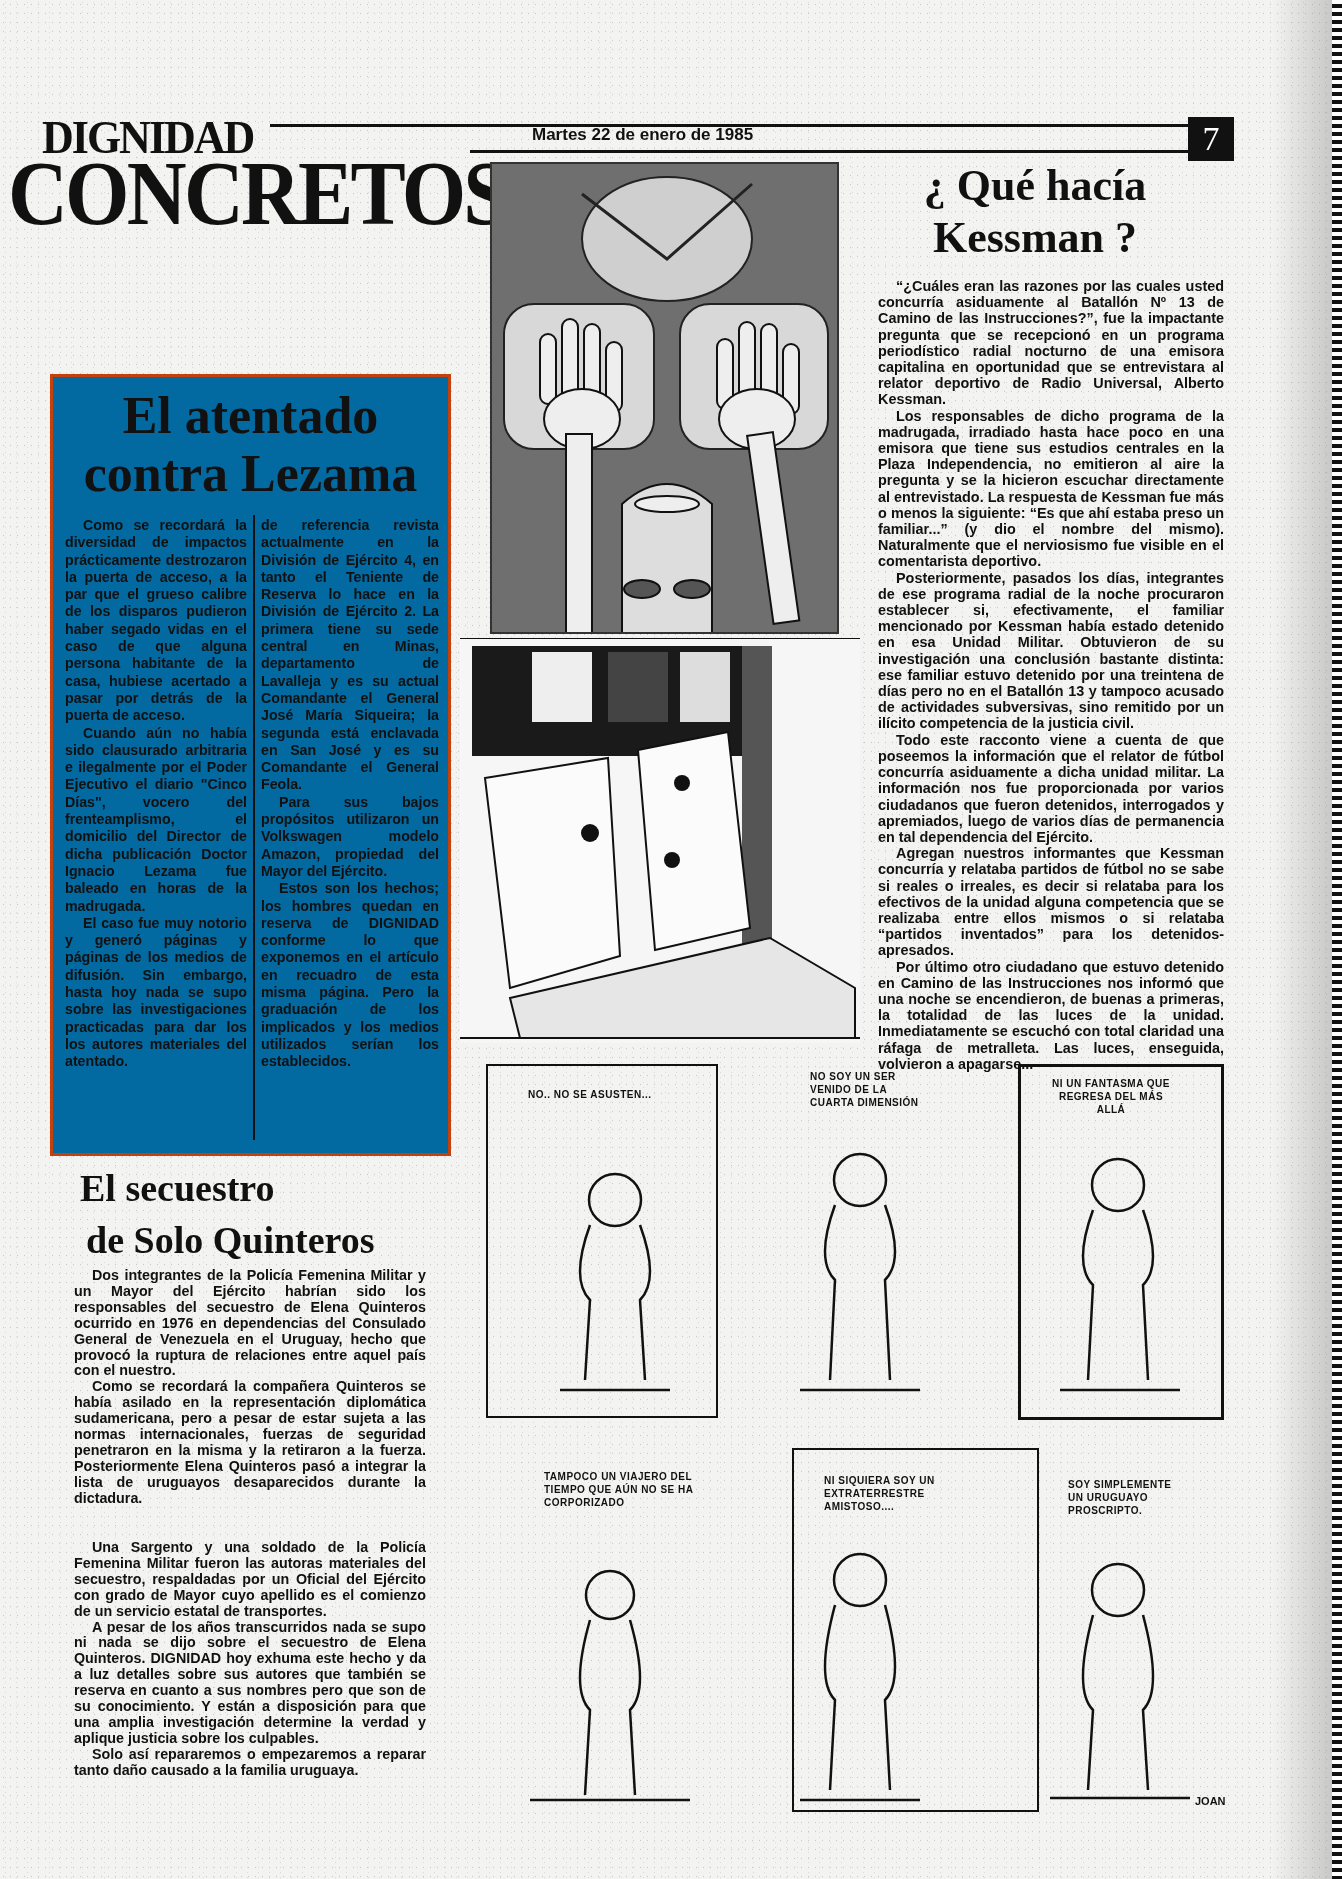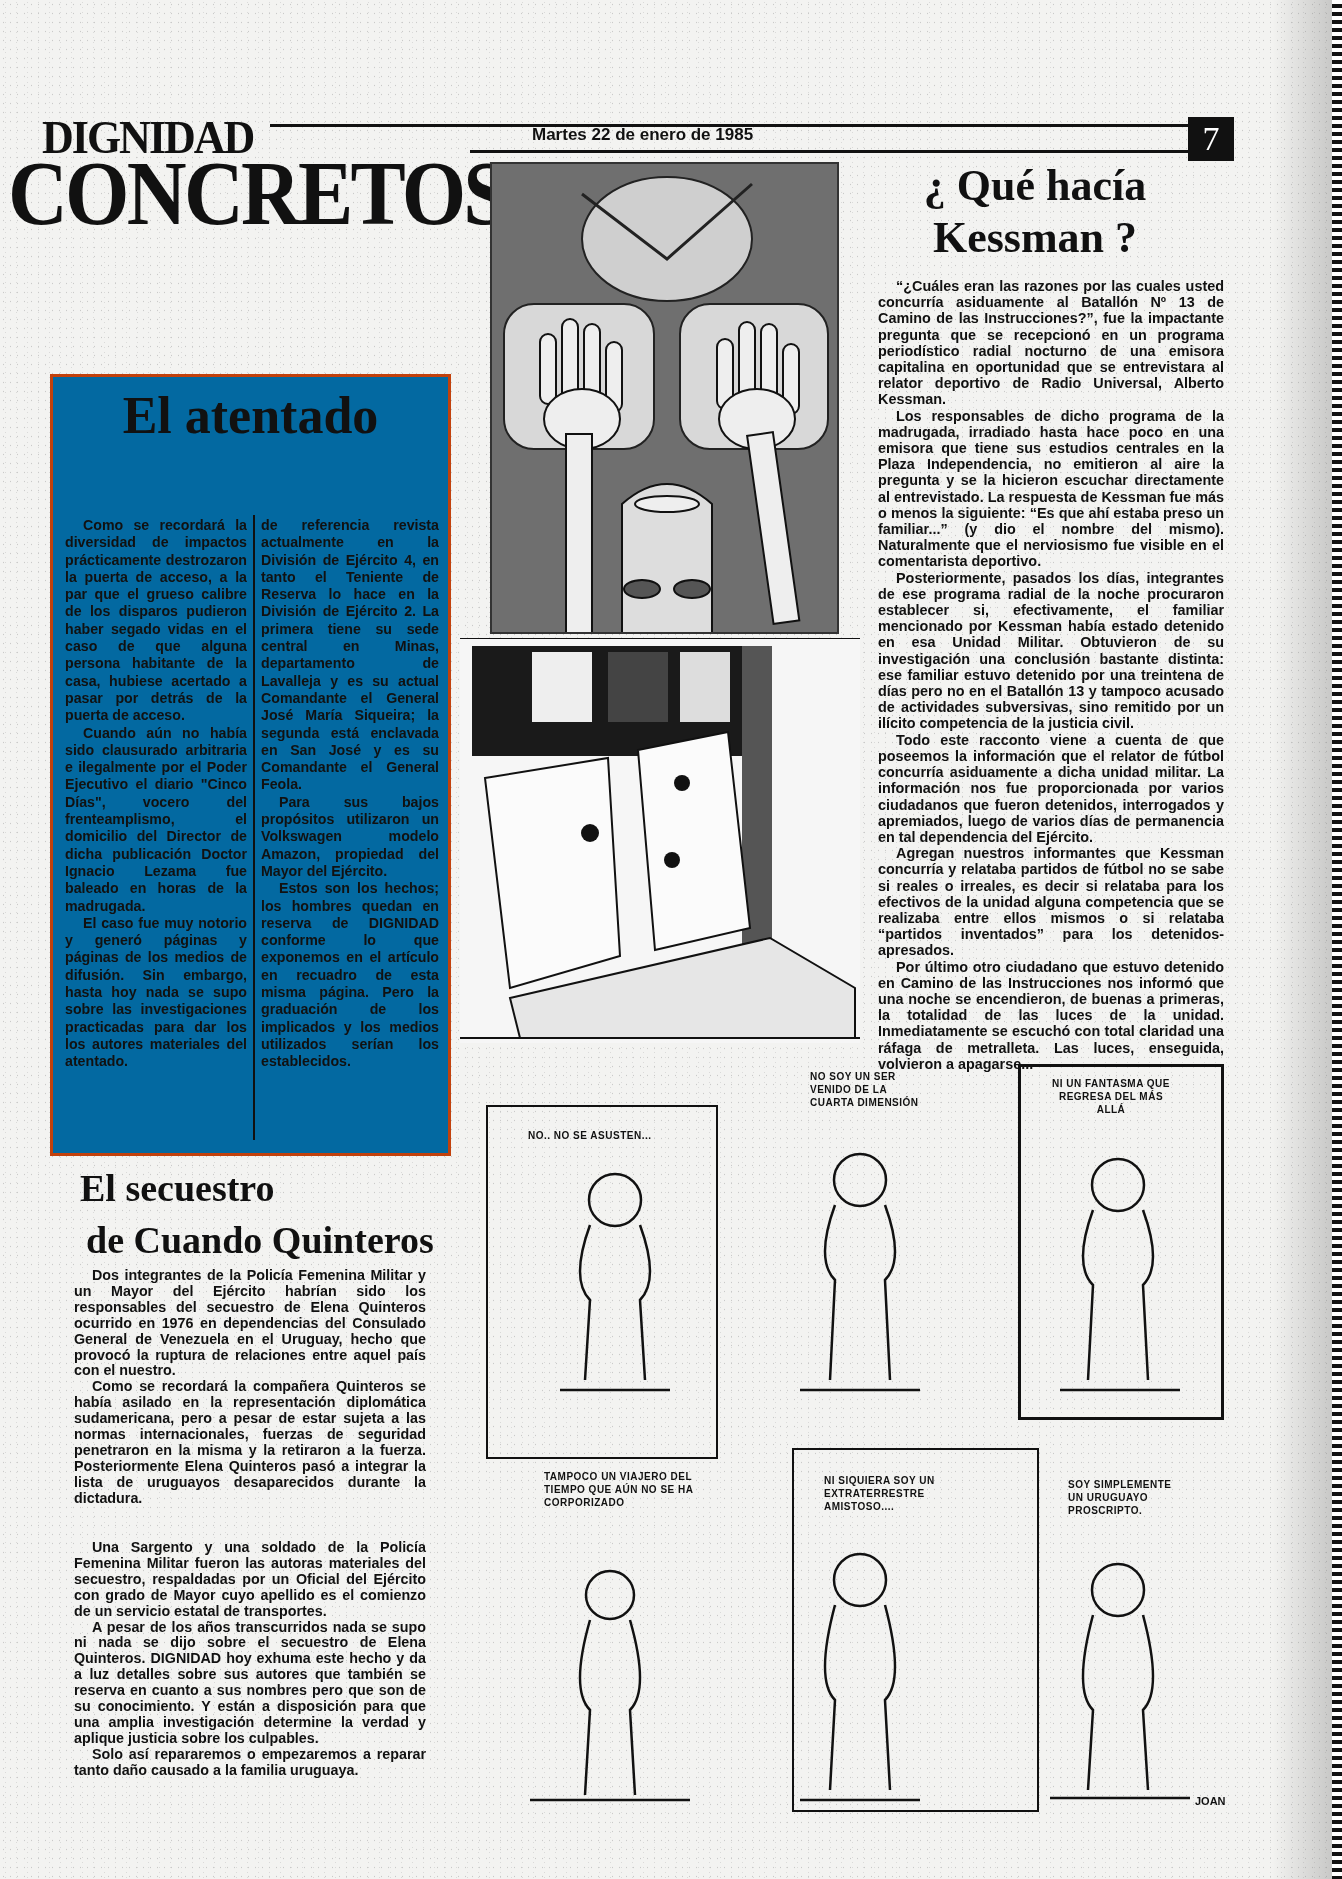--- a/index.html
+++ b/index.html
@@ -92,20 +92,21 @@
     <circle cx="222" cy="145" r="8" fill="#111"></circle>
     <circle cx="212" cy="222" r="8" fill="#111"></circle>
     <path d="M50 360 L310 300 L395 350 L395 400 L60 400 Z" fill="#e6e6e6" stroke="#111" stroke-width="2"></path>
     <line x1="0" y1="400" x2="400" y2="400" stroke="#111" stroke-width="2"></line>
   </svg>
 </div>
 
 <div class="abs box">
   <div class="box-title">
     <div>El atentado</div>
+    <div>contra Lezama</div>
   </div>
   <div class="col col1">
     <p>Como se recordará la diversidad de impactos prácticamente destrozaron la puerta de acceso, a la par que el grueso calibre de los disparos pudieron haber segado vidas en el caso de que alguna persona habitante de la casa, hubiese acertado a pasar por detrás de la puerta de acceso.</p>
     <p>Cuando aún no había sido clausurado arbitraria e ilegalmente por el Poder Ejecutivo el diario "Cinco Días", vocero del frenteamplismo, el domicilio del Director de dicha publicación Doctor Ignacio Lezama fue baleado en horas de la madrugada.</p>
     <p>El caso fue muy notorio y generó páginas y páginas de los medios de difusión. Sin embargo, hasta hoy nada se supo sobre las investigaciones practicadas para dar los los autores materiales del atentado.</p>
   </div>
   <div class="divider"></div>
   <div class="col col2">
     <p style="text-indent:0">de referencia revista actualmente en la División de Ejército 4, en tanto el Teniente de Reserva lo hace en la División de Ejército 2. La primera tiene su sede central en Minas, departamento de Lavalleja y es su actual Comandante el General José María Siqueira; la segunda está enclavada en San José y es su Comandante el General Feola.</p>
     <p>Para sus bajos propósitos utilizaron un Volkswagen modelo Amazon, propiedad del Mayor del Ejército.</p>
@@ -121,34 +122,34 @@
   <p>“¿Cuáles eran las razones por las cuales usted concurría asiduamente al Batallón Nº 13 de Camino de las Instrucciones?”, fue la impactante pregunta que se recepcionó en un programa periodístico radial nocturno de una emisora capitalina en oportunidad que se entrevistara al relator deportivo de Radio Universal, Alberto Kessman.</p>
   <p>Los responsables de dicho programa de la madrugada, irradiado hasta hace poco en una emisora que tiene sus estudios centrales en la Plaza Independencia, no emitieron al aire la pregunta y se la hicieron escuchar directamente al entrevistado. La respuesta de Kessman fue más o menos la siguiente: “Es que ahí estaba preso un familiar...” (y dio el nombre del mismo). Naturalmente que el nerviosismo fue visible en el comentarista deportivo.</p>
   <p>Posteriormente, pasados los días, integrantes de ese programa radial de la noche procuraron establecer si, efectivamente, el familiar mencionado por Kessman había estado detenido en esa Unidad Militar. Obtuvieron de su investigación una conclusión bastante distinta: ese familiar estuvo detenido por una treintena de días pero no en el Batallón 13 y tampoco acusado de actividades subversivas, sino remitido por un ilícito competencia de la justicia civil.</p>
   <p>Todo este racconto viene a cuenta de que poseemos la información que el relator de fútbol concurría asiduamente a dicha unidad militar. La información nos fue proporcionada por varios ciudadanos que fueron detenidos, interrogados y apremiados, luego de varios días de permanencia en tal dependencia del Ejército.</p>
   <p>Agregan nuestros informantes que Kessman concurría y relataba partidos de fútbol no se sabe si reales o irreales, es decir si relataba para los efectivos de la unidad alguna competencia que se realizaba entre ellos mismos o si relataba “partidos inventados” para los detenidos-apresados.</p>
   <p>Por último otro ciudadano que estuvo detenido en Camino de las Instrucciones nos informó que una noche se encendieron, de buenas a primeras, la totalidad de las luces de la unidad. Inmediatamente se escuchó con total claridad una ráfaga de metralleta. Las luces, enseguida, volvieron a apagarse...</p>
 </div>
 
 <div class="abs sec-title">
   <div>El secuestro</div>
-  <div style="padding-left:6px">de Cuando Quinteros</div>
+  <div style="padding-left:6px">de Solo Quinteros</div>
 </div>
 <div class="abs col sec-body">
   <p>Dos integrantes de la Policía Femenina Militar y un Mayor del Ejército habrían sido los responsables del secuestro de Elena Quinteros ocurrido en 1976 en dependencias del Consulado General de Venezuela en el Uruguay, hecho que provocó la ruptura de relaciones entre aquel país con el nuestro.</p>
   <p>Como se recordará la compañera Quinteros se había asilado en la representación diplomática sudamericana, pero a pesar de estar sujeta a las normas internacionales, fuerzas de seguridad penetraron en la misma y la retiraron a la fuerza. Posteriormente Elena Quinteros pasó a integrar la lista de uruguayos desaparecidos durante la dictadura.</p>
 </div>
 <div class="abs col sec-body2">
   <p>Una Sargento y una soldado de la Policía Femenina Militar fueron las autoras materiales del secuestro, respaldadas por un Oficial del Ejército con grado de Mayor cuyo apellido es el comienzo de un servicio estatal de transportes.</p>
   <p>A pesar de los años transcurridos nada se supo ni nada se dijo sobre el secuestro de Elena Quinteros. DIGNIDAD hoy exhuma este hecho y da a luz detalles sobre sus autores que también se reserva en cuanto a sus nombres pero que son de su conocimiento. Y están a disposición para que una amplia investigación determine la verdad y aplique justicia sobre los culpables.</p>
   <p>Solo así repararemos o empezaremos a reparar tanto daño causado a la familia uruguaya.</p>
 </div>
 
 <div>
-  <div class="panel" style="left:486px;top:1064px;width:228px;height:350px;margin-top:41px;">
+  <div class="panel" style="left:486px;top:1064px;width:228px;height:350px;">
     <div class="bubble" style="left:40px;top:22px;width:160px;">NO.. NO SE ASUSTEN...</div>
   </div>
   <div class="panel" style="left:752px;top:1064px;width:228px;height:350px;border-color:transparent;">
     <div class="bubble" style="left:56px;top:4px;width:110px;">NO SOY UN SER VENIDO DE LA CUARTA DIMENSIÓN</div>
   </div>
   <div class="panel" style="left:1018px;top:1064px;width:200px;height:350px;border-width:3px;">
     <div class="bubble" style="left:30px;top:10px;width:120px;text-align:center;">NI UN FANTASMA QUE REGRESA DEL MÁS ALLÁ</div>
   </div>
   <div class="panel" style="left:486px;top:1450px;width:228px;height:350px;border-color:transparent;">
     <div class="bubble" style="left:56px;top:18px;width:150px;">TAMPOCO UN VIAJERO DEL TIEMPO QUE AÚN NO SE HA CORPORIZADO</div>

